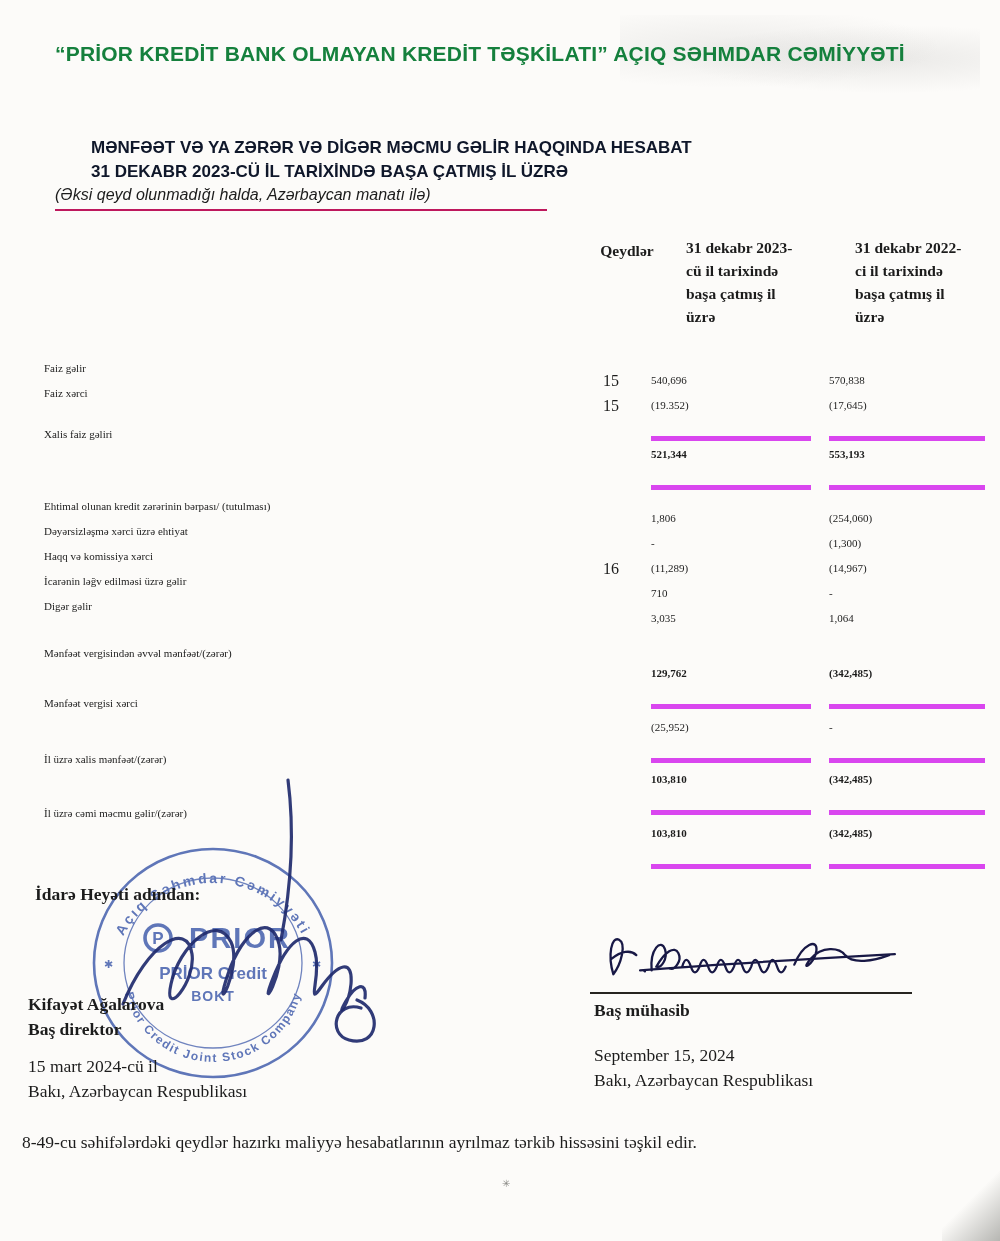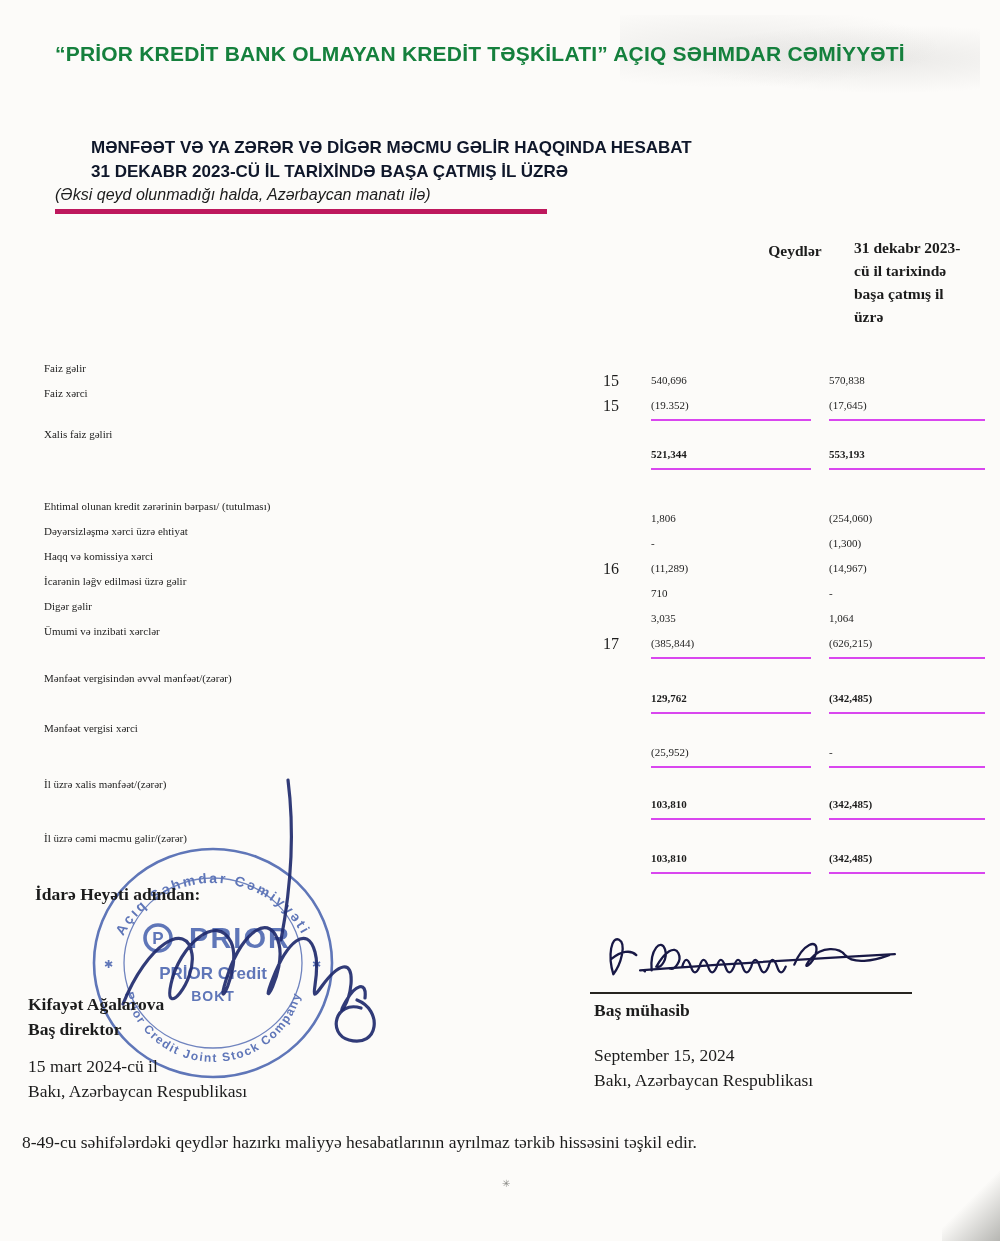--- a/index.html
+++ b/index.html
@@ -14,21 +14,21 @@
     background:linear-gradient(315deg,#b6b6b2 0%,rgba(182,182,178,0) 55%);}
 
   
   .company-title{position:absolute;left:55px;top:40px;width:880px;
     font-family:"Liberation Sans",sans-serif;font-weight:bold;font-size:21px;
     line-height:28px;letter-spacing:.2px;color:#15803d;}
   .report-title{position:absolute;left:55px;top:136px;width:840px;
     font-family:Liberation Sans, sans-serif;font-weight:bold;font-size:17px;line-height:24px;color:#0f172a;margin-left:36px;}
   .currency-note{position:absolute;left:55px;top:186px;width:492px;
     font-family:"Liberation Sans",sans-serif;font-style:italic;font-size:16px;
-    padding-bottom:5px;border-bottom:5px solid #be185d;}
+    padding-bottom:5px;border-bottom:2px solid #be185d;}
 
   
   .table{position:absolute;left:40px;top:236px;width:945px;}
   .thead{display:flex;align-items:flex-start;margin-bottom:28px;}
   .tbody{}
   .trow{display:flex;align-items:flex-start;}
   .c-label{flex:1;font-size:11px;line-height:25px;padding-left:4px;}
   .c-note{width:64px;margin-left:12px;text-align:center;font-size:16px;line-height:25px;position:relative;top:12px;}
   .c-v{width:150px;text-align:left;font-size:11px;line-height:25px;position:relative;top:12px;}
   .v23{margin-left:8px;padding-right:10px;}
@@ -36,21 +36,21 @@
   .thead .c-note{top:0;padding-top:2px;font-weight:bold;font-size:15.5px;}
   .thead .c-v{top:0;text-align:left;font-weight:bold;font-size:15.5px;line-height:23px;}
   .thead .v23{padding:0 19px;width:112px;}
   .thead .v22{padding:0 20px;width:110px;}
   .item{height:25px;}
   .total{height:46px;}
   .total .c-label{font-weight:normal;}
   .total .c-v{top:20px;font-weight:bold;}
   .subtotal{height:50px;}
   .subtotal .c-v{top:24px;}
-  .rule .c-v{border-bottom:2px solid #d946ef;padding-bottom:1px;}
+  .rule .c-v{border-bottom:5px solid #d946ef;padding-bottom:18px;}
 
   
   .stamp{position:absolute;left:88px;top:843px;width:250px;height:240px;opacity:.82;}
   .st-ring{fill:none;stroke:#3d59aa;stroke-width:2.6;}
   .st-ring.thin{stroke-width:1.3;opacity:.9;}
   .st-arc{font-family:"Liberation Sans",sans-serif;font-weight:bold;font-size:14px;
     letter-spacing:2.5px;fill:#3d59aa;}
   .st-arc.small{font-size:12px;letter-spacing:1.5px;}
   .st-star{font-size:11px;fill:#3d59aa;}
   .st-logo-ring{fill:none;stroke:#3d59aa;stroke-width:3.6;}
@@ -94,20 +94,21 @@
     <div>31 DEKABR 2023-CÜ İL TARİXİNDƏ BAŞA ÇATMIŞ İL ÜZRƏ</div>
   </div>
 
   <div class="currency-note">(Əksi qeyd olunmadığı halda, Azərbaycan manatı ilə)</div>
 
   <div class="table">
     <div class="thead">
       <div class="c-label"></div>
       <div class="c-note">Qeydlər</div>
       <div class="c-v v23">31 dekabr 2023-cü il tarixində başa çatmış il üzrə</div>
+      <div class="c-v v22">31 dekabr 2022-ci il tarixində başa çatmış il üzrə</div>
     </div>
     <div class="tbody">
         <div class="trow item">
           <div class="c-label">Faiz gəlir</div>
           <div class="c-note">15</div>
           <div class="c-v v23">540,696</div>
           <div class="c-v v22">570,838</div>
         </div>
         <div class="trow item rule">
           <div class="c-label">Faiz xərci</div>
@@ -145,26 +146,20 @@
           <div class="c-label">İcarənin ləğv edilməsi üzrə gəlir</div>
           <div class="c-note"></div>
           <div class="c-v v23">710</div>
           <div class="c-v v22">-</div>
         </div>
         <div class="trow item">
           <div class="c-label">Digər gəlir</div>
           <div class="c-note"></div>
           <div class="c-v v23">3,035</div>
           <div class="c-v v22">1,064</div>
-        </div>
-        <div class="trow item rule">
-          <div class="c-label">Ümumi və inzibati xərclər</div>
-          <div class="c-note">17</div>
-          <div class="c-v v23">(385,844)</div>
-          <div class="c-v v22">(626,215)</div>
         </div>
         <div style="height: 22px;"></div>
         <div class="trow total rule">
           <div class="c-label">Mənfəət vergisindən əvvəl mənfəət/(zərər)</div>
           <div class="c-note"></div>
           <div class="c-v v23">129,762</div>
           <div class="c-v v22">(342,485)</div>
         </div>
         <div style="height: 4px;"></div>
         <div class="trow subtotal rule">

